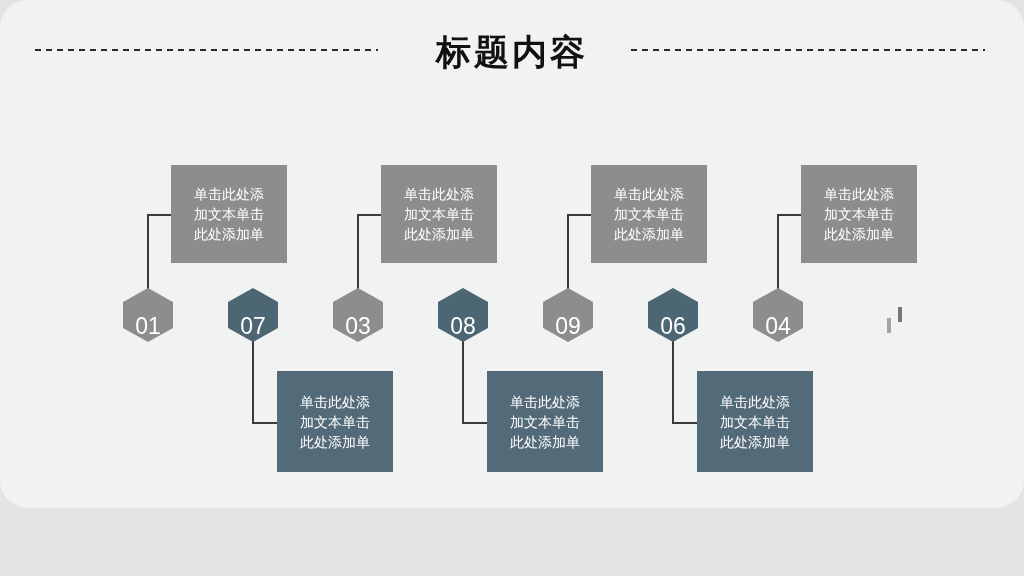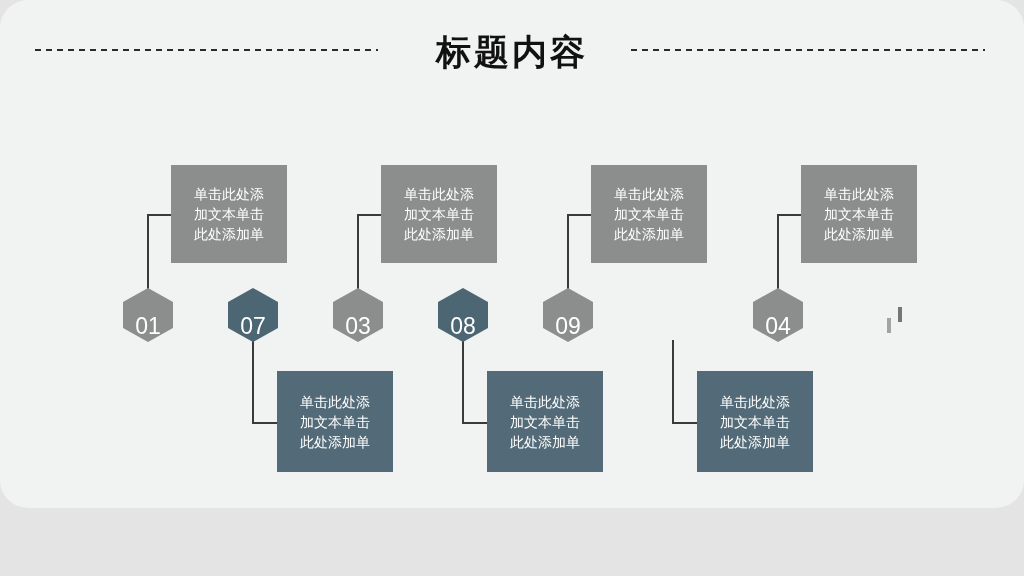--- a/index.html
+++ b/index.html
@@ -128,20 +128,23 @@
   </div>
   <div class="hex gray" style="left:333px">
     <span class="hex-num">03</span>
   </div>
   <div class="hex slate" style="left:438px">
     <span class="hex-num">08</span>
   </div>
   <div class="hex gray" style="left:543px">
     <span class="hex-num">09</span>
   </div>
+  <div class="hex slate" style="left:648px">
+    <span class="hex-num">06</span>
+  </div>
   <div class="hex gray" style="left:753px">
     <span class="hex-num">04</span>
   </div>
 
   <div class="pbox top" style="left:171px">
     <span class="pline">单击此处添</span>
     <span class="pline">加文本单击</span>
     <span class="pline">此处添加单</span>
   </div>
   <div class="pbox bottom" style="left:277px">

